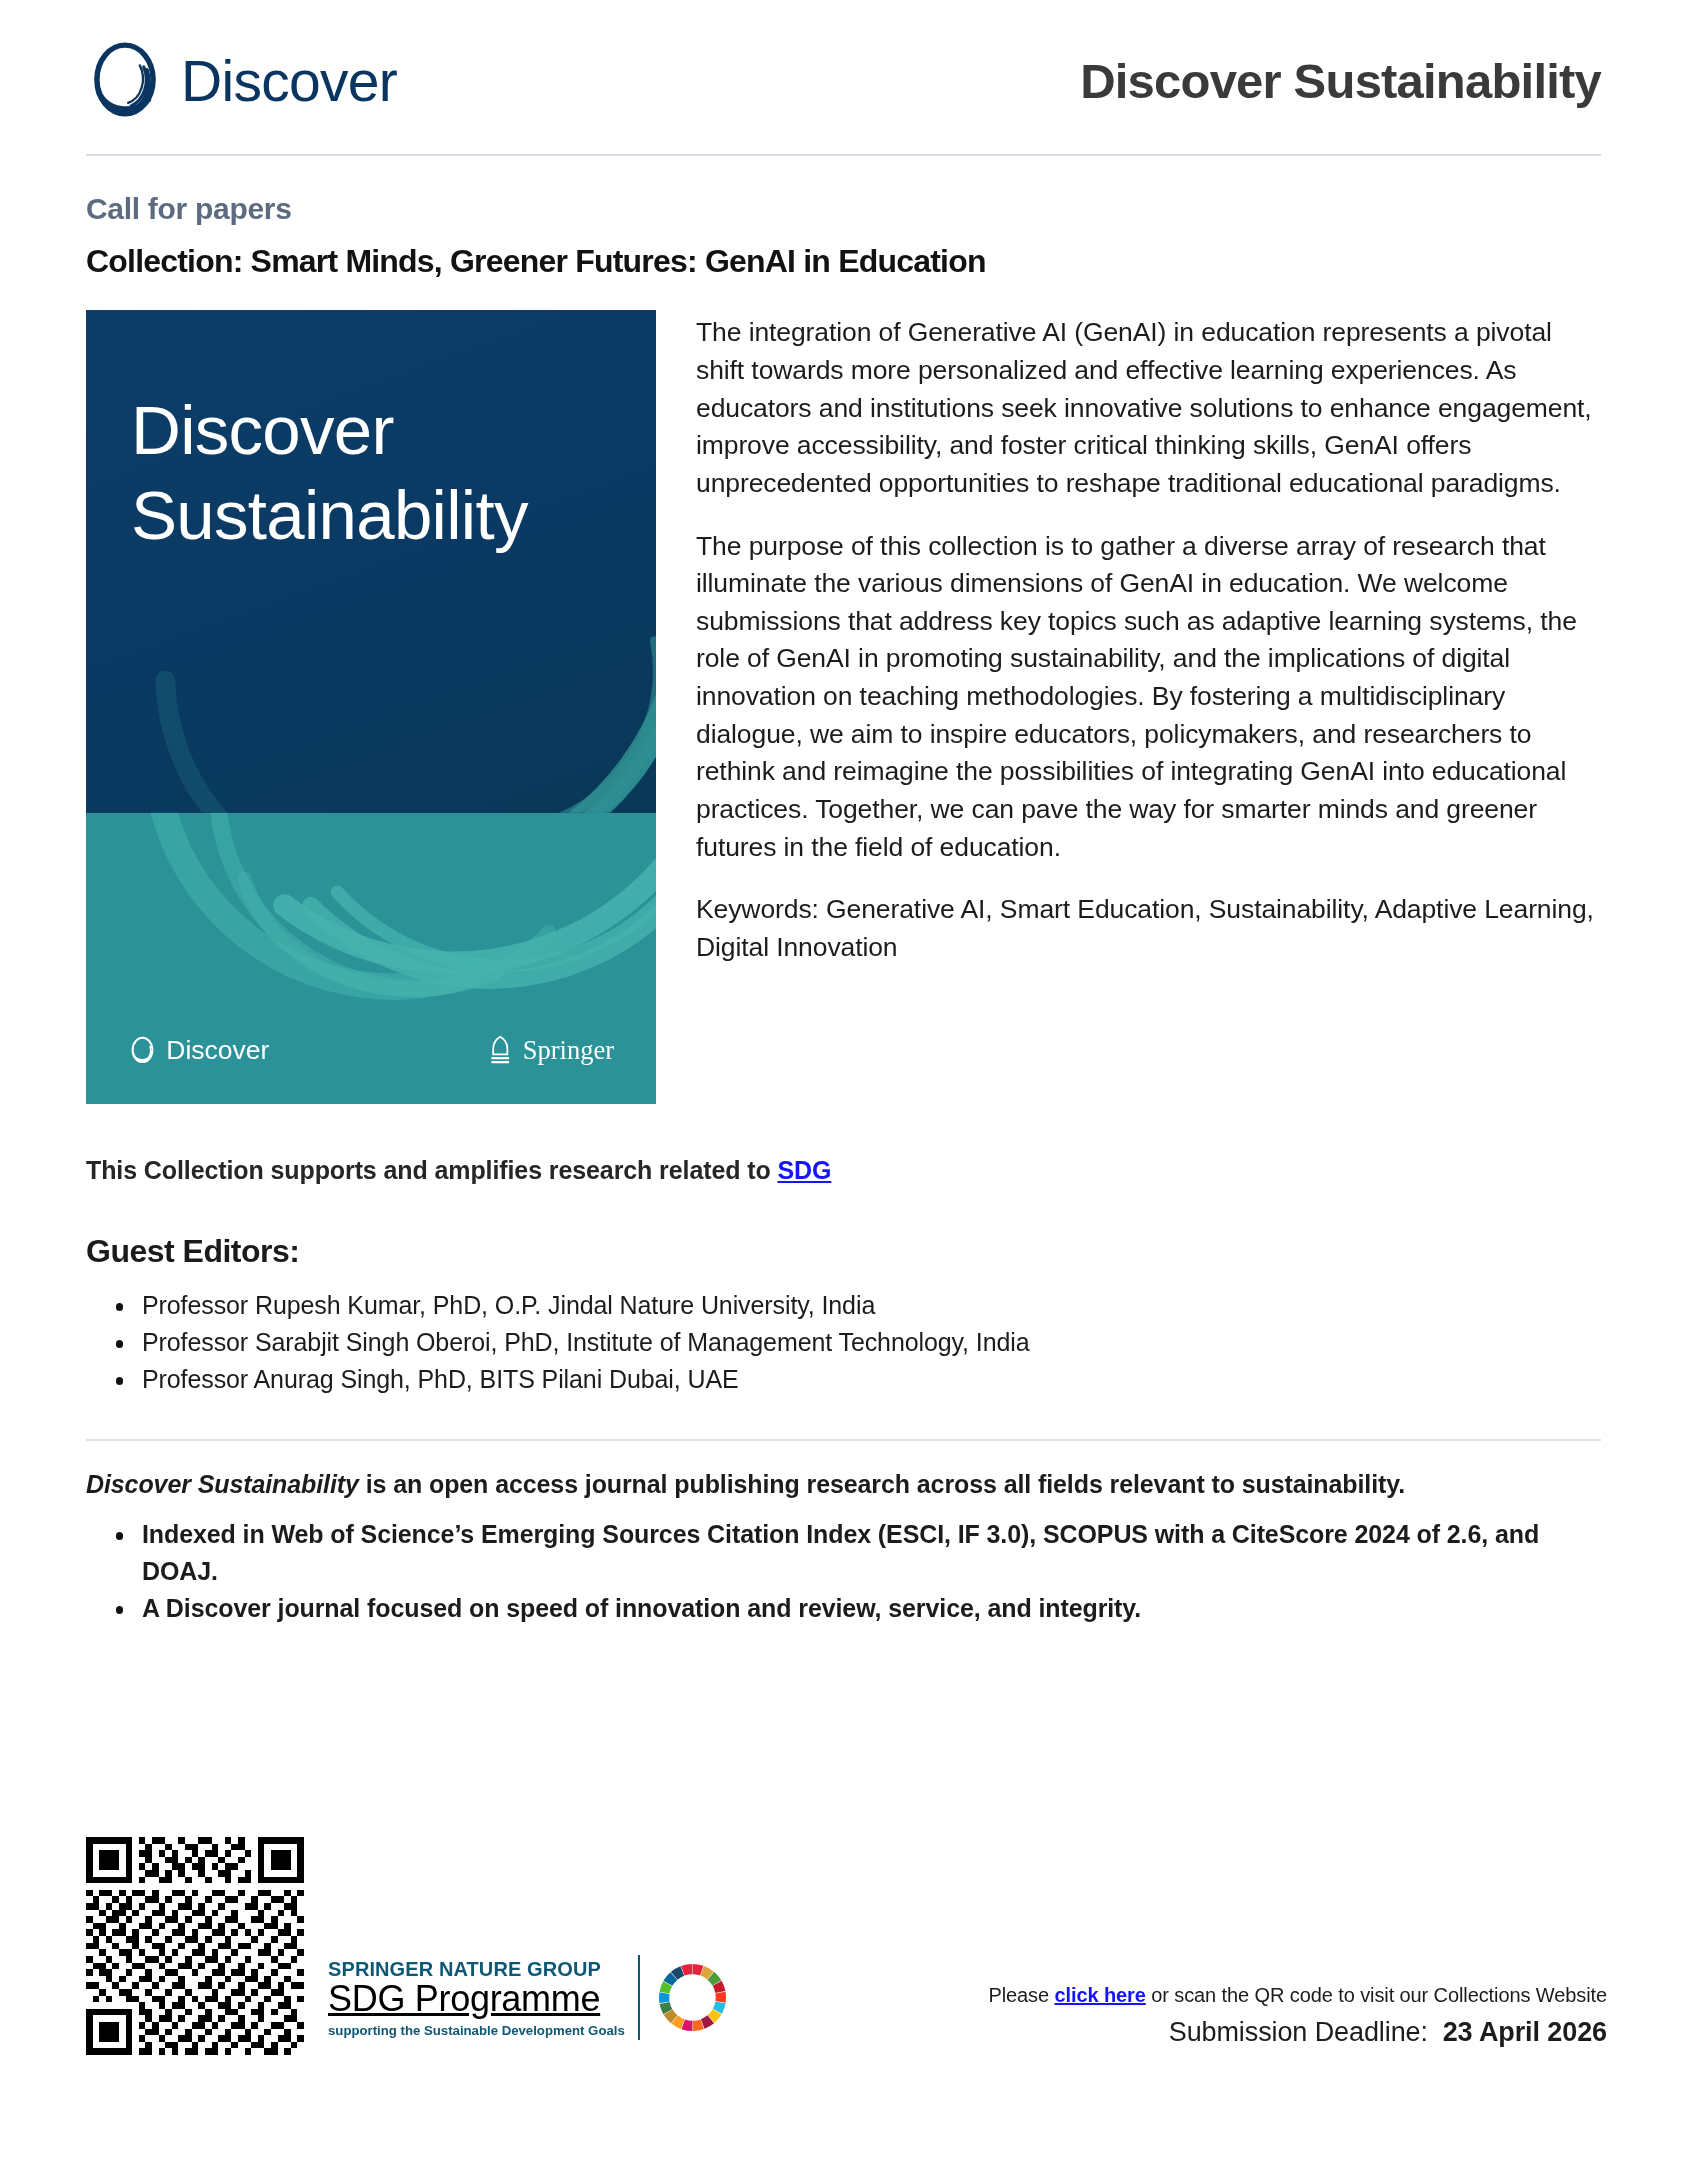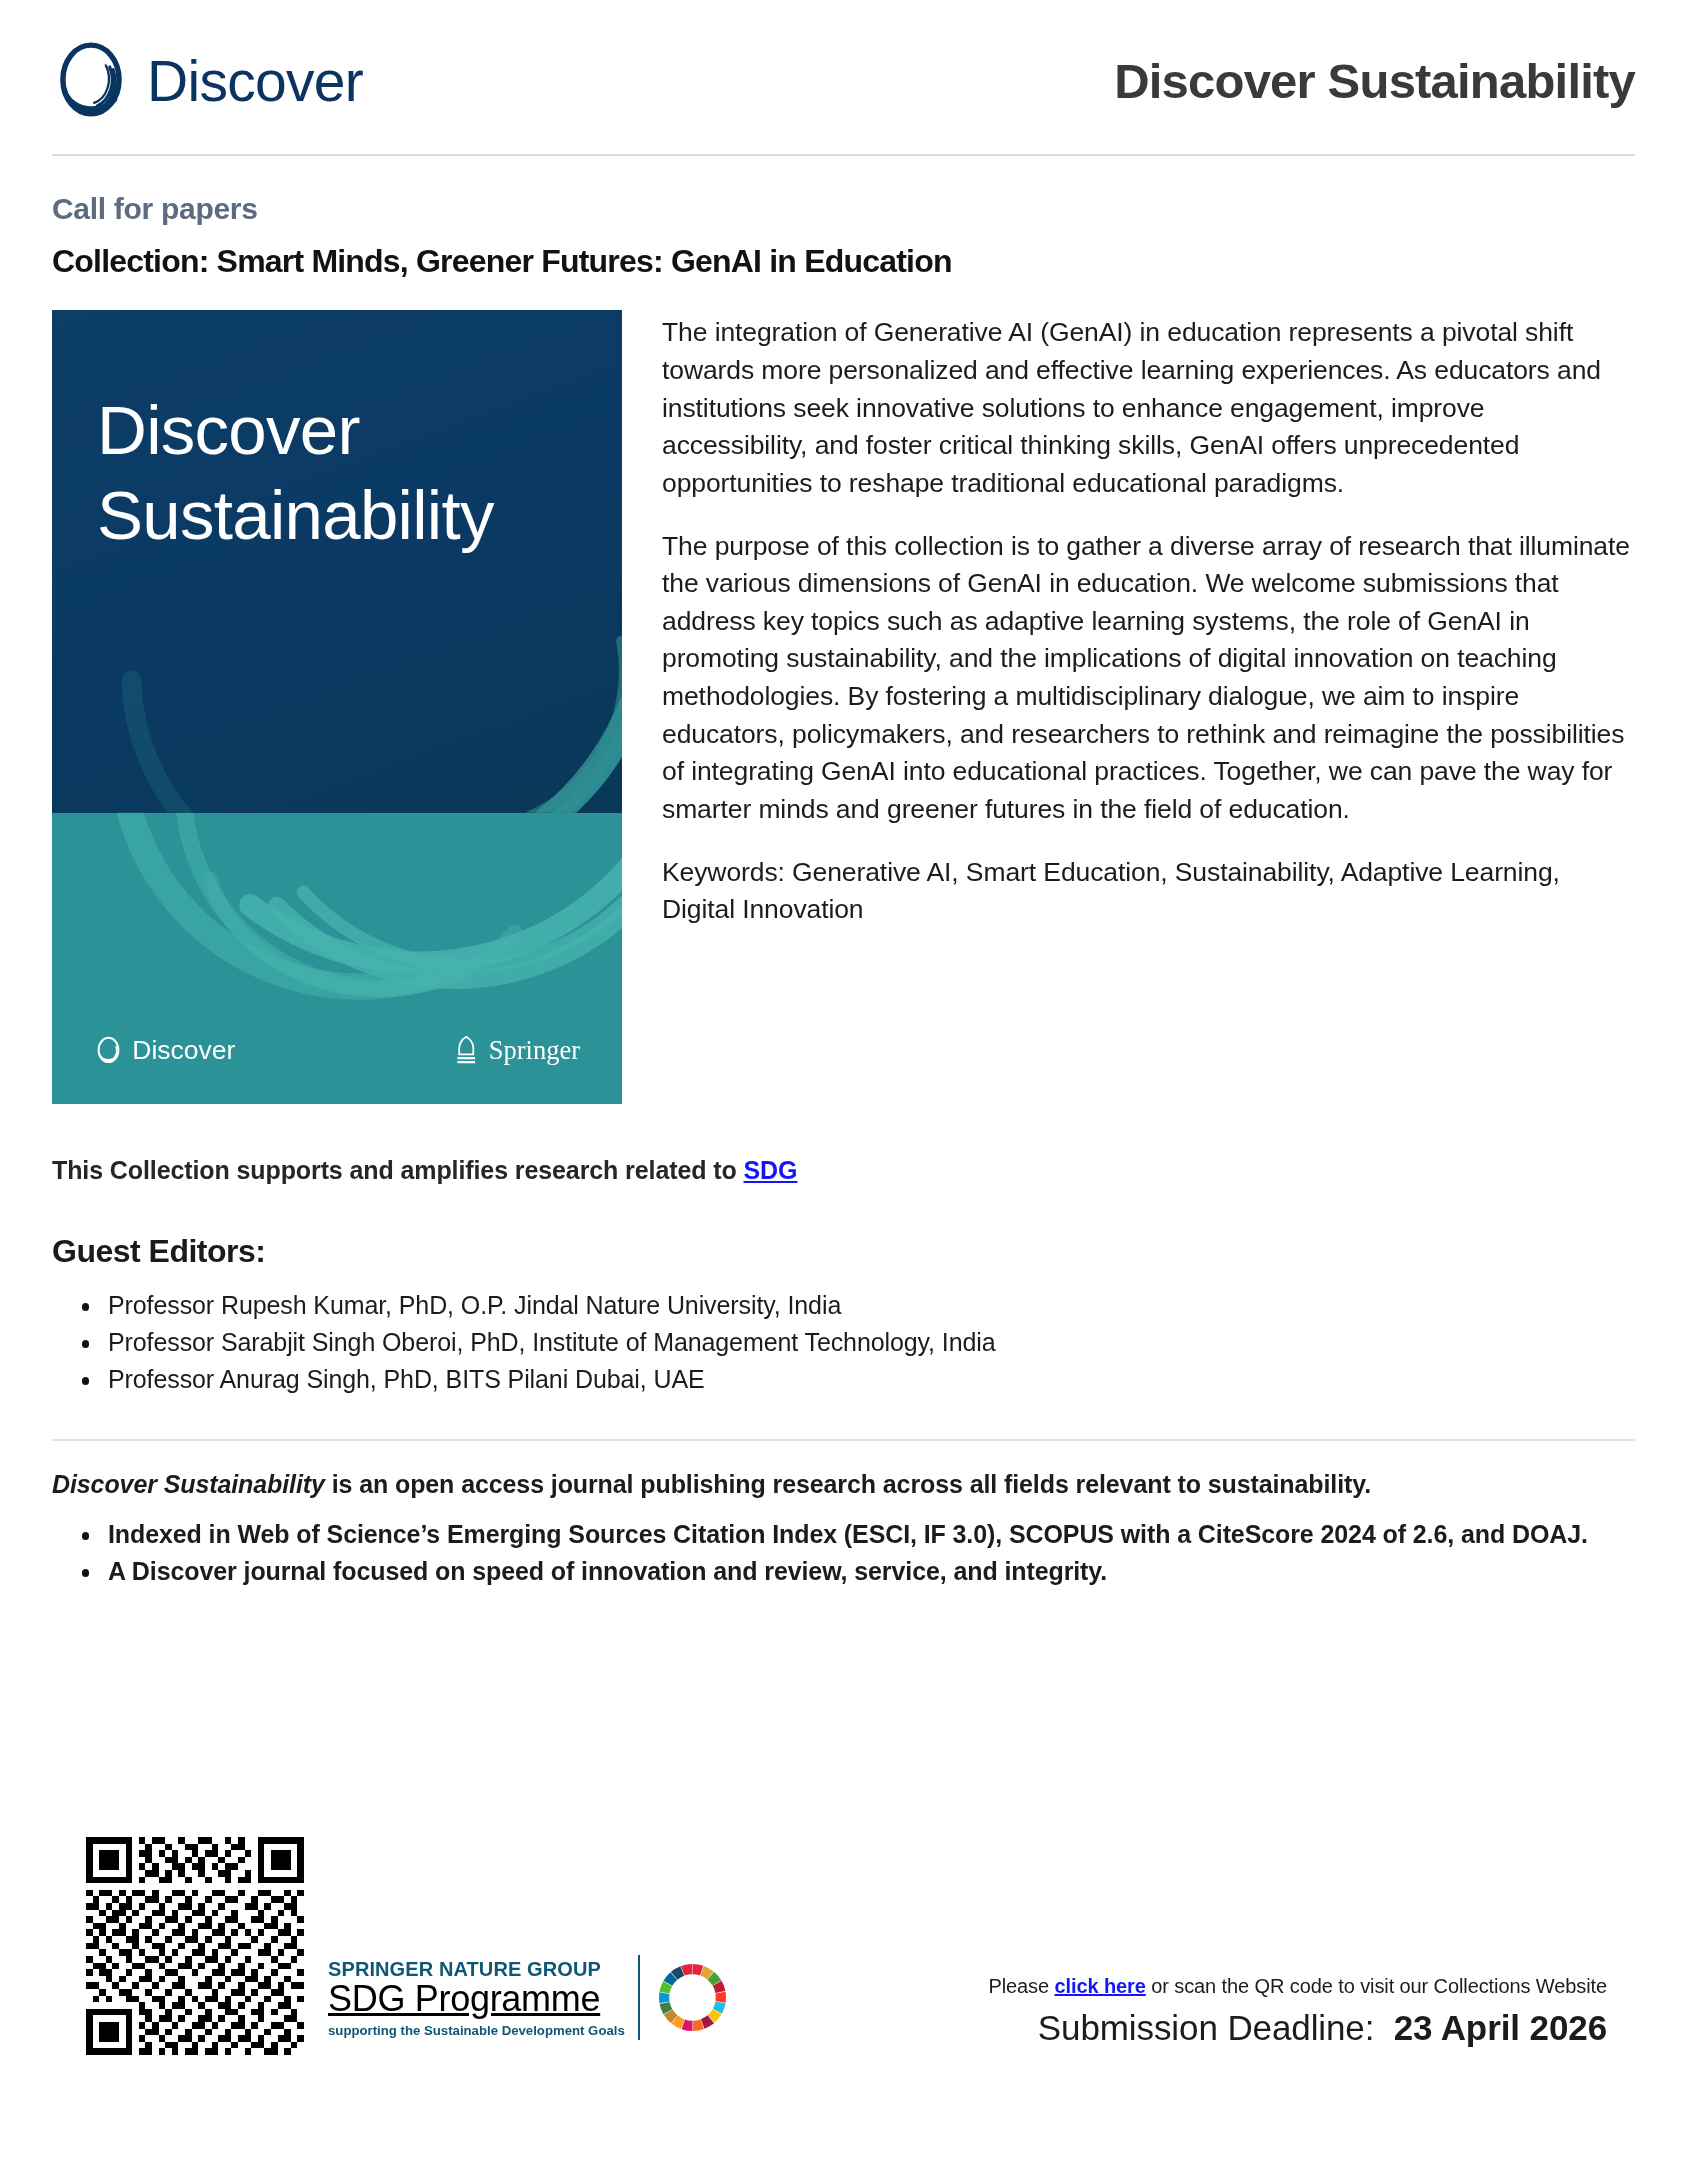--- a/index.html
+++ b/index.html
@@ -13,21 +13,21 @@
     font-family: "Liberation Sans", sans-serif;
     color: #1a1a1a;
     position: relative;
     overflow: hidden;
   }
   .page {
     width: 1687px;
     height: 2174px;
     position: relative;
     box-sizing: border-box;
-    padding: 0 52px;
+    padding: 0 86px;
   }
 
   
   .header {
     display: flex;
     align-items: center;
     justify-content: space-between;
     height: 136px;
     padding-top: 13.2px;
   }
@@ -238,21 +238,21 @@
   .sdg-vrule { width: 2px; height: 85px; background:#0e5775; }
   .sdg-wheel { width: 79px; height: 79px; }
 
   .footer-right { text-align: right; padding-bottom: 6.6px; }
   .footer-note {
     font-size: 20px;
     color: #1c1c1c;
     letter-spacing: -0.1px;
   }
   .footer-deadline {
-    font-size: 35px;
+    font-size: 27px;
     color: #1c1c1c;
     margin-top: 10.6px;
     letter-spacing: -0.1px;
   }
   .footer-deadline b { font-weight: bold; }
 </style>
 </head>
 <body>
 
 <div class="page">

